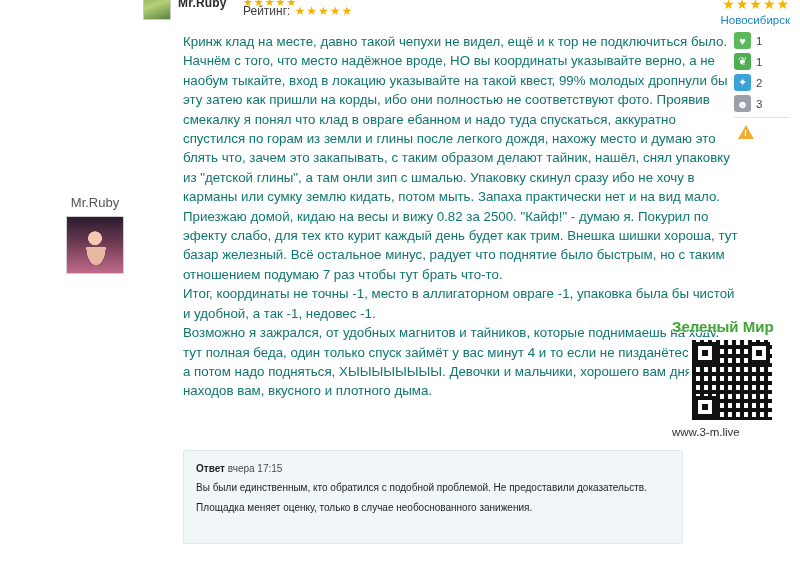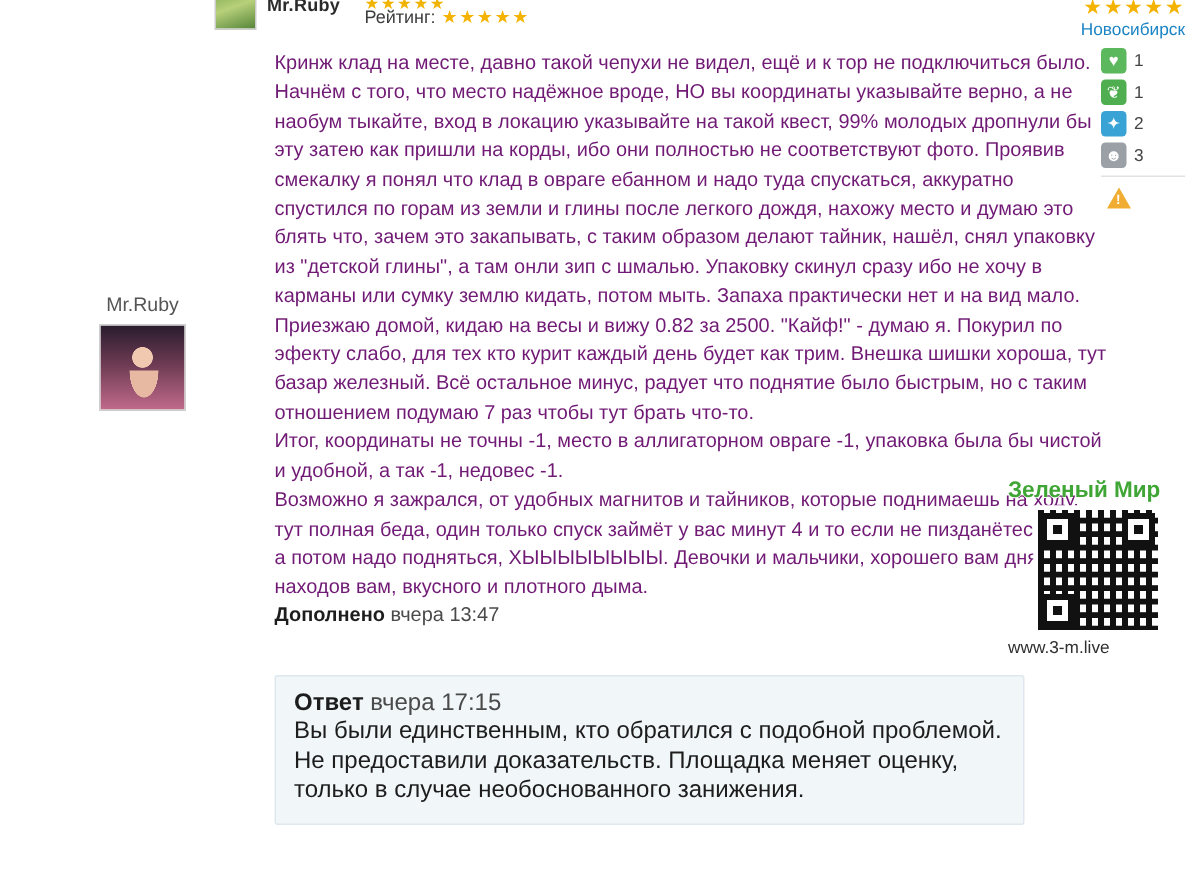--- a/index.html
+++ b/index.html
@@ -92,21 +92,21 @@
   .stat-value { font-weight: bold; color: #1f1f1f; }
   .stat-ico { font-size: 11px; color: #7a7a7a; }
 
   
   .main-col {
     position: absolute;
     left: 183px; top: 32px;
     width: 555px;
     font-size: 13.3px;
     line-height: 19.4px;
-    color: #701a75;
+    color: #0f766e;
     text-align: left;
   }
   .main-col p { margin: 0 0 0 0; }
   .para-gap { margin-bottom: 0px; }
 
   .block-added {
     position: absolute;
     left: 183px; top: 400px;
     width: 555px;
     font-size: 13.3px;
@@ -116,22 +116,22 @@
   .block-added .lbl { font-weight: bold; }
   .block-added .time { color: #4a4a4a; }
 
   .answer-box {
     position: absolute;
     left: 183px; top: 450px;
     width: 500px;
     background: #f1f6f9;
     border: 1px solid #dfe8ee;
     border-radius: 2px;
-    padding: 8px 12px 12px 12px;
-    font-size: 16px;
+    padding: 8px 12px 26px 12px;
+    font-size: 10px;
     line-height: 19.4px;
     color: #1d1d1d;
   }
   .answer-box .lbl { font-weight: bold; }
   .answer-box .time { color: #4a4a4a; font-weight: normal; }
 
   
   .right-rail {
     position: absolute;
     right: 6px; top: 0;
@@ -250,24 +250,20 @@
     <div class="user-avatar"></div>
   </div>
 
   <div class="main-col">
     <p class="para-gap">Кринж клад на месте, давно такой чепухи не видел, ещё и к тор не подключиться было. Начнём с того, что место надёжное вроде, НО вы координаты указывайте верно, а не наобум тыкайте, вход в локацию указывайте на такой квест, 99% молодых дропнули бы эту затею как пришли на корды, ибо они полностью не соответствуют фото. Проявив смекалку я понял что клад в овраге ебанном и надо туда спускаться, аккуратно спустился по горам из земли и глины после легкого дождя, нахожу место и думаю это блять что, зачем это закапывать, с таким образом делают тайник, нашёл, снял упаковку из "детской глины", а там онли зип с шмалью. Упаковку скинул сразу ибо не хочу в карманы или сумку землю кидать, потом мыть. Запаха практически нет и на вид мало. Приезжаю домой, кидаю на весы и вижу 0.82 за 2500. "Кайф!" - думаю я. Покурил по эфекту слабо, для тех кто курит каждый день будет как трим. Внешка шишки хороша, тут базар железный. Всё остальное минус, радует что поднятие было быстрым, но с таким отношением подумаю 7 раз чтобы тут брать что-то.</p>
     <p class="para-gap">Итог, координаты не точны -1, место в аллигаторном овраге -1, упаковка была бы чистой и удобной, а так -1, недовес -1.</p>
     <p>Возможно я зажрался, от удобных магнитов и тайников, которые поднимаешь на ходу, тут полная беда, один только спуск займёт у вас минут 4 и то если не пизданётесь вниз, а потом надо подняться, ХЫЫЫЫЫЫЫЫ. Девочки и мальчики, хорошего вам дня, находов вам, вкусного и плотного дыма.</p>
   </div>
 
   <div class="block-added">
-    <div>
-      <span class="lbl">Дополнено</span>
-      <span class="time">вчера 13:47</span>
-    </div>
   </div>
 
   <div class="answer-box">
     <div>
       <span class="lbl">Ответ</span>
       <span class="time">вчера 17:15</span>
     </div>
     <div>Вы были единственным, кто обратился с подобной проблемой. Не предоставили доказательств. Площадка меняет оценку, только в случае необоснованного занижения.</div>
   </div>
 

